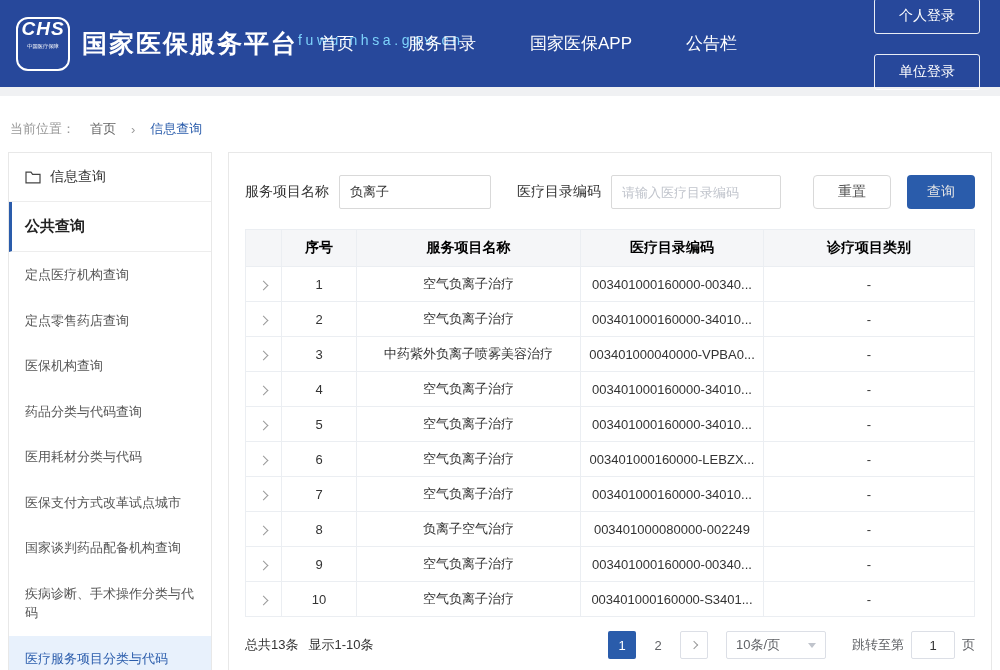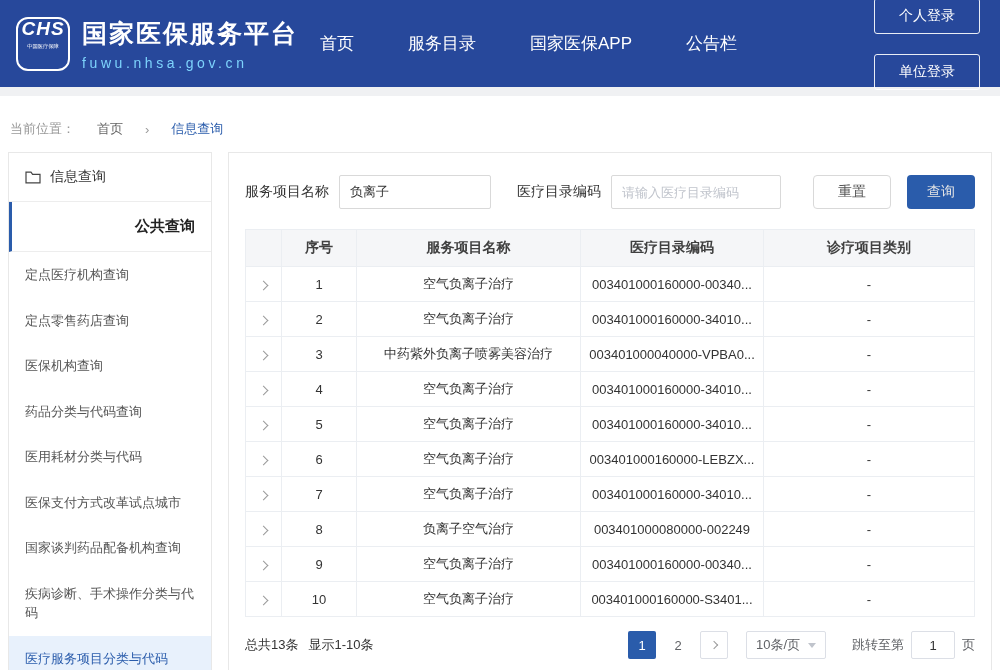--- a/index.html
+++ b/index.html
@@ -5,75 +5,75 @@
   * { margin:0; padding:0; box-sizing:border-box; }
   html,body { width:1000px; height:670px; overflow:hidden; }
   body { font-family:"Liberation Sans","DejaVu Sans",sans-serif; background:#ffffff; color:#333; }
 
   
   .header { height:87px; background:#27489b; display:flex; align-items:center; padding:0 20px 0 16px; }
   .logo { display:flex; align-items:center; gap:12px; width:278px; cursor:pointer; }
   .logo-badge { width:54px; height:54px; border:2px solid #fff; border-radius:12px; display:flex; flex-direction:column; align-items:center; color:#fff; flex:0 0 auto; }
   .logo-badge .chs { font-style:italic; font-weight:bold; font-size:19px; letter-spacing:1px; line-height:1; }
   .logo-badge .chs-sub { font-size:7px; transform:scale(.75); white-space:nowrap; margin-top:3px; }
-  .logo-text { display:flex; flex-direction:column; }
+  .logo-text { display:flex; flex-direction:row; }
   .logo-title { color:#fff; font-size:25px; font-weight:bold; letter-spacing:2px; white-space:nowrap; }
   .logo-sub { color:#7dd3fc; font-size:14px; letter-spacing:3.6px; margin-top:5px; white-space:nowrap; }
   .nav { display:flex; gap:54px; margin-left:26px; }
   .nav-item { color:#fff; font-size:17px; cursor:pointer; white-space:nowrap; }
   .logins { margin-left:auto; display:flex; gap:20px;flex-direction:column; }
   .login-btn { border:1px solid rgba(255,255,255,.9); color:#fff; background:transparent; font-size:14px; padding:8px 24px; border-radius:3px; cursor:pointer; white-space:nowrap; font-family:inherit; }
   .header-strip { height:9px; background:#f0f1f3; }
 
   
-  .breadcrumb { padding:24px 0 14px 10px; font-size:13px; color:#999; display:flex; align-items:center; gap:22px; }
+  .breadcrumb { padding:24px 0 14px 10px; font-size:13px; color:#999; display:flex; align-items:center; gap:15px; }
   .breadcrumb .bc-home { color:#666; cursor:pointer; }
   .breadcrumb .bc-sep { color:#999; }
   .breadcrumb .bc-current { color:#2a5cab; cursor:pointer; }
 
   
   .content { display:flex; align-items:flex-start; padding:0 8px; }
 
   
   .sidebar { width:204px; flex:0 0 204px; border:1px solid #e8e8e8; background:#fff; }
   .sidebar-head { display:flex; align-items:center; gap:9px; padding:15px 16px; border-bottom:1px solid #ededed; font-size:14px; color:#333; cursor:pointer; }
-  .sidebar-section { padding:15px 16px 15px 13px; border-bottom:1px solid #ededed; font-size:15px; font-weight:bold; color:#222; border-left:3px solid #2a5cab;text-align:right; }
+  .sidebar-section { padding:15px 16px 15px 13px; border-bottom:1px solid #ededed; font-size:15px; font-weight:bold; color:#222; border-left:3px solid #2a5cab; }
   .side-item { padding:13px 16px; font-size:13px; color:#555; cursor:pointer; line-height:1.5; }
   .side-item.active { background:#e8f1fc; color:#2a5cab; }
 
   
   .main { flex:1; margin-left:16px; border:1px solid #e8e8e8; background:#fff; }
   .search-row { display:flex; align-items:center; padding:22px 16px 20px 16px; }
   .f-label { font-size:14px; color:#333; margin-right:10px; white-space:nowrap; }
   .f-input { height:34px; border:1px solid #d9d9d9; border-radius:2px; padding:0 10px; font-size:13px; color:#333; font-family:inherit; }
   .f-input::placeholder { color:#c0c4cc; }
   .inp-name { width:152px; margin-right:26px; }
   .inp-code { width:170px; }
   .btns { margin-left:auto; display:flex; gap:16px;align-items:center; }
   .btn-reset { width:78px; height:34px; border:1px solid #d9d9d9; background:#fff; border-radius:4px; font-size:14px; color:#555; cursor:pointer; font-family:inherit; }
   .btn-query { width:68px; height:34px; border:none; background:#2a5cab; color:#e5e5e5; border-radius:4px; font-size:14px; cursor:pointer; font-family:inherit; }
 
   
   .table-wrap { margin:0 16px; }
   table { width:100%; border-collapse:collapse; table-layout:fixed; }
   col.c-exp { width:36px; } col.c-no { width:75px; } col.c-name { width:224px; } col.c-code { width:183px; }
-  th { background:#f5f6f8; font-size:14px; font-weight:bold; color:#404040; height:37px; border:1px solid #ebeef2; text-align:center; }
+  th { background:#f5f6f8; font-size:14px; font-weight:bold; color:#000000; height:37px; border:1px solid #ebeef2; text-align:center; }
   td { height:35px; text-align:center; font-size:13px; color:#333; border:1px solid #ebeef2; overflow:hidden; white-space:nowrap; }
   td.exp { cursor:pointer; }
   .chev { display:inline-block; width:7px; height:7px; border-top:1.5px solid #9a9a9a; border-right:1.5px solid #9a9a9a; transform:rotate(45deg); }
 
   
   .table-footer { display:flex; align-items:center; padding:14px 16px 16px 16px; font-size:13px; color:#333; }
   .totals { display:flex; gap:10px; }
   .pag { display:flex; align-items:center; margin-left:auto; }
   .page-btn { min-width:28px; height:28px; display:flex; align-items:center; justify-content:center; font-size:13px; color:#606266; cursor:pointer; border-radius:2px; margin-right:8px; }
   .page-btn.current { background:#2a5cab; color:#fff; }
   .next-btn { width:28px; height:28px; border:1px solid #dcdfe6; border-radius:2px; display:flex; align-items:center; justify-content:center; cursor:pointer; background:#fff; }
   .next-btn .chev { width:6px; height:6px; }
-  .size-select { margin-left:18px; width:80px; height:28px; border:1px solid #dcdfe6; border-radius:2px; display:flex; align-items:center; justify-content:space-between; padding:0 9px; font-size:13px; color:#606266; cursor:pointer; background:#fff; }
+  .size-select { margin-left:18px; width:100px; height:28px; border:1px solid #dcdfe6; border-radius:2px; display:flex; align-items:center; justify-content:space-between; padding:0 9px; font-size:13px; color:#606266; cursor:pointer; background:#fff; }
   .caret { width:0; height:0; border-left:4px solid transparent; border-right:4px solid transparent; border-top:5px solid #c0c4cc; }
   .jump { margin-left:26px; display:flex; align-items:center; gap:7px; font-size:13px; color:#606266; }
   .jump-input { width:44px; height:28px; border:1px solid #dcdfe6; border-radius:2px; text-align:center; font-size:13px; font-family:inherit; color:#333; }
 </style>
 </head>
 <body>
 
 <div class="header">
   <div class="logo">
     <div class="logo-badge">

